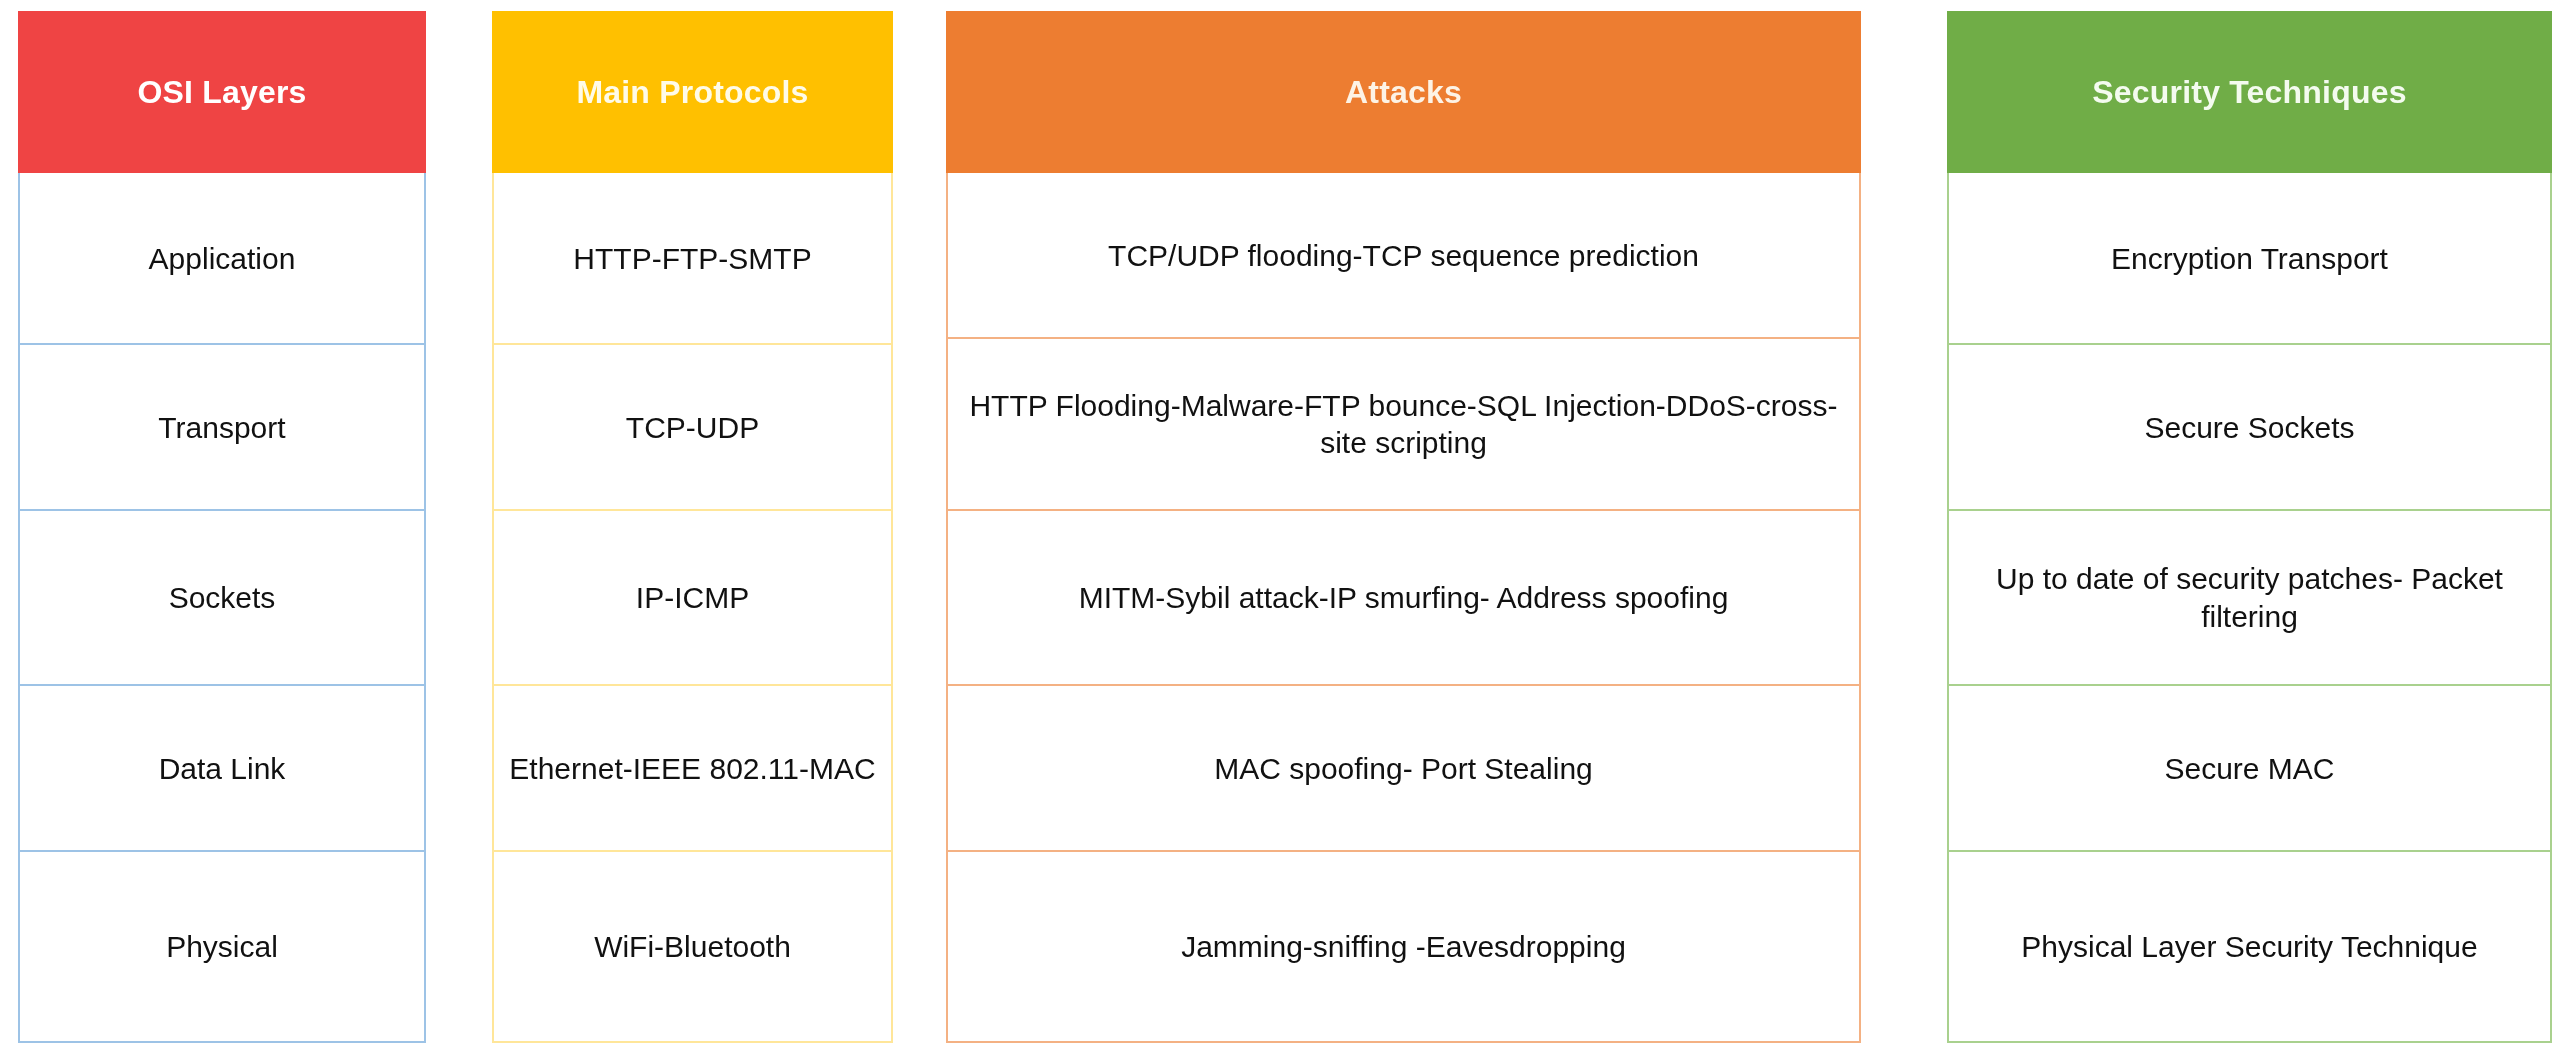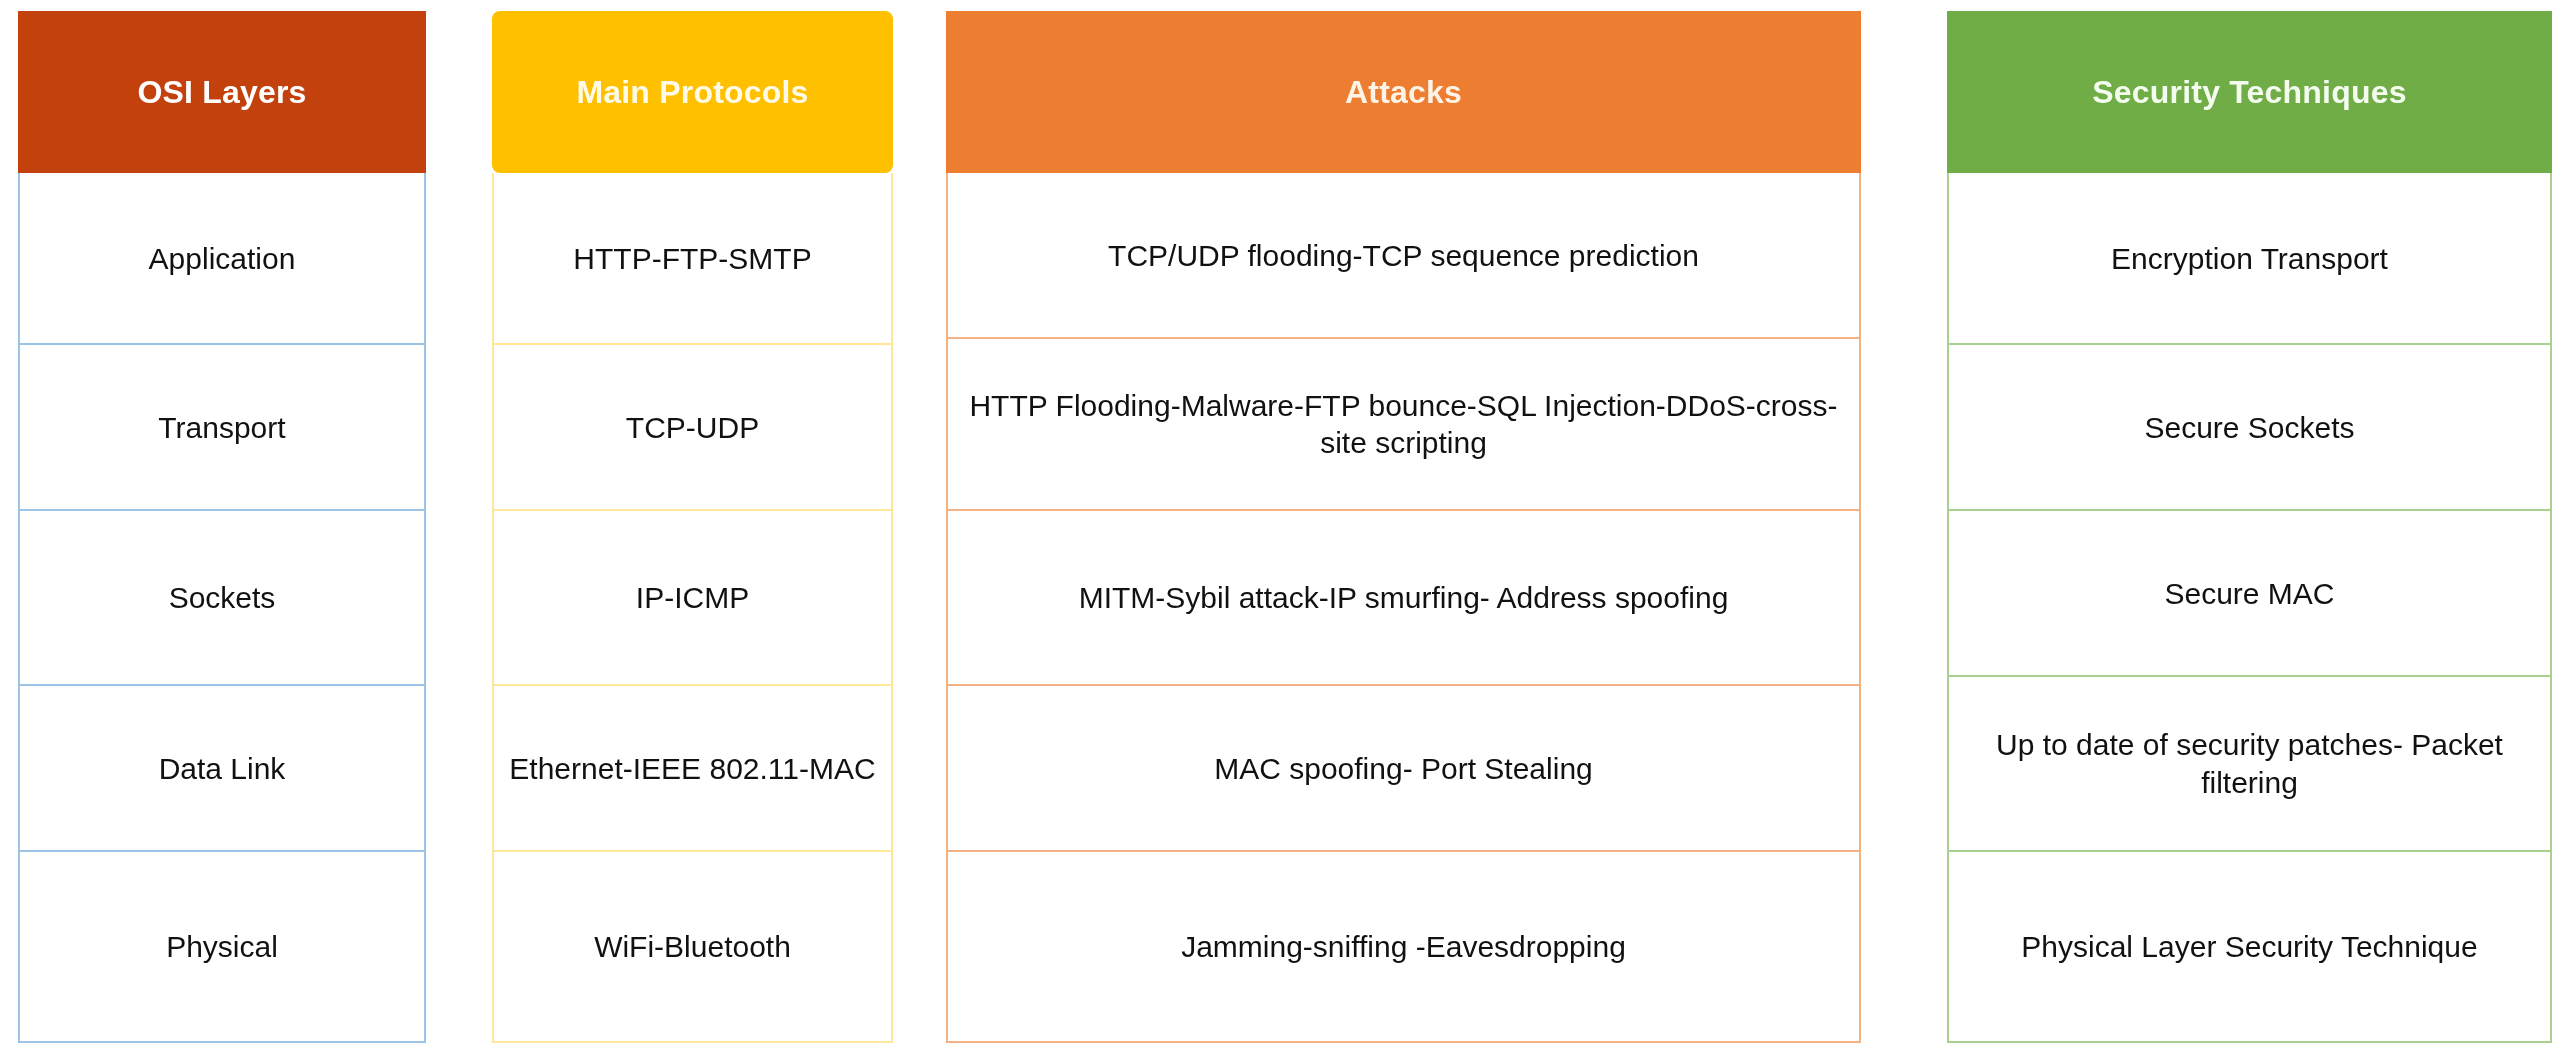--- a/index.html
+++ b/index.html
@@ -41,22 +41,22 @@
     flex: 0 0 162px;
     display: flex;
     align-items: center;
     justify-content: center;
     font-weight: bold;
     font-size: 32px;
     letter-spacing: 0.2px;
     box-sizing: border-box;
   }
 
-  .col-osi .header       { background: #c2410c; color: #ffffff; }
-  .col-protocols .header { background: #FFC000; color: #fffbe8; border-radius: 8px; }
+  .col-osi .header       { background: #ef4444; color: #ffffff; }
+  .col-protocols .header { background: #FFC000; color: #fffbe8; }
   .col-attacks .header   { background: #ED7D31; color: #fdf3e6; }
   .col-security .header  { background: #70AD47; color: #f4fbef; }
 
   .body {
     flex: 1 1 auto;
     display: flex;
     flex-direction: column;
     box-sizing: border-box;
     border-style: solid;
     border-width: 0 2.4px 2.4px 2.4px;
@@ -132,20 +132,20 @@
       <div class="cell r4">MAC spoofing- Port Stealing</div>
       <div class="cell r5">Jamming-sniffing -Eavesdropping</div>
     </div>
   </div>
 
   <div class="column col-security">
     <div class="header">Security Techniques</div>
     <div class="body">
       <div class="cell r1">Encryption Transport</div>
       <div class="cell r2">Secure Sockets</div>
+      <div class="cell r3">Up to date of security patches- Packet filtering</div>
       <div class="cell r4">Secure MAC</div>
-      <div class="cell r3">Up to date of security patches- Packet filtering</div>
       <div class="cell r5">Physical Layer Security Technique</div>
     </div>
   </div>
 
 </div>
 
 
 </body></html>

